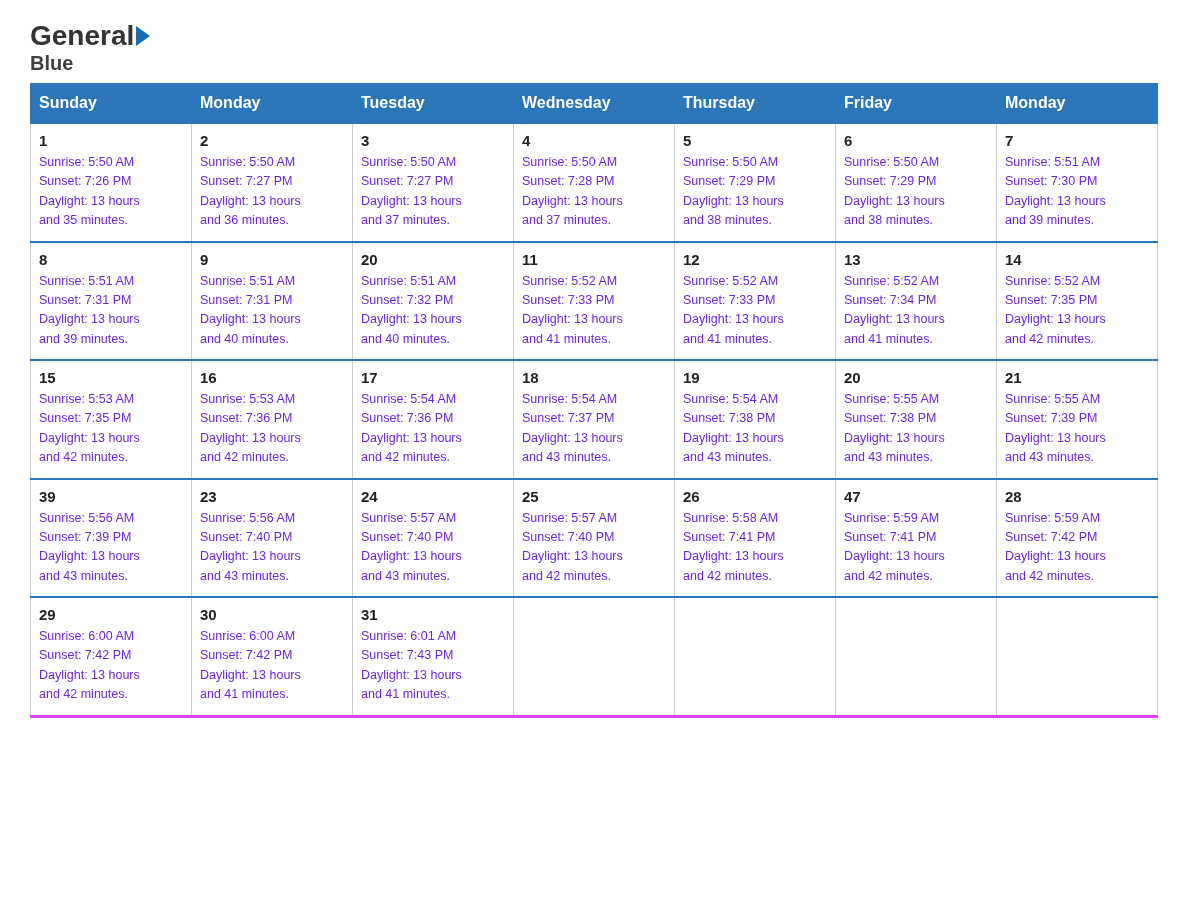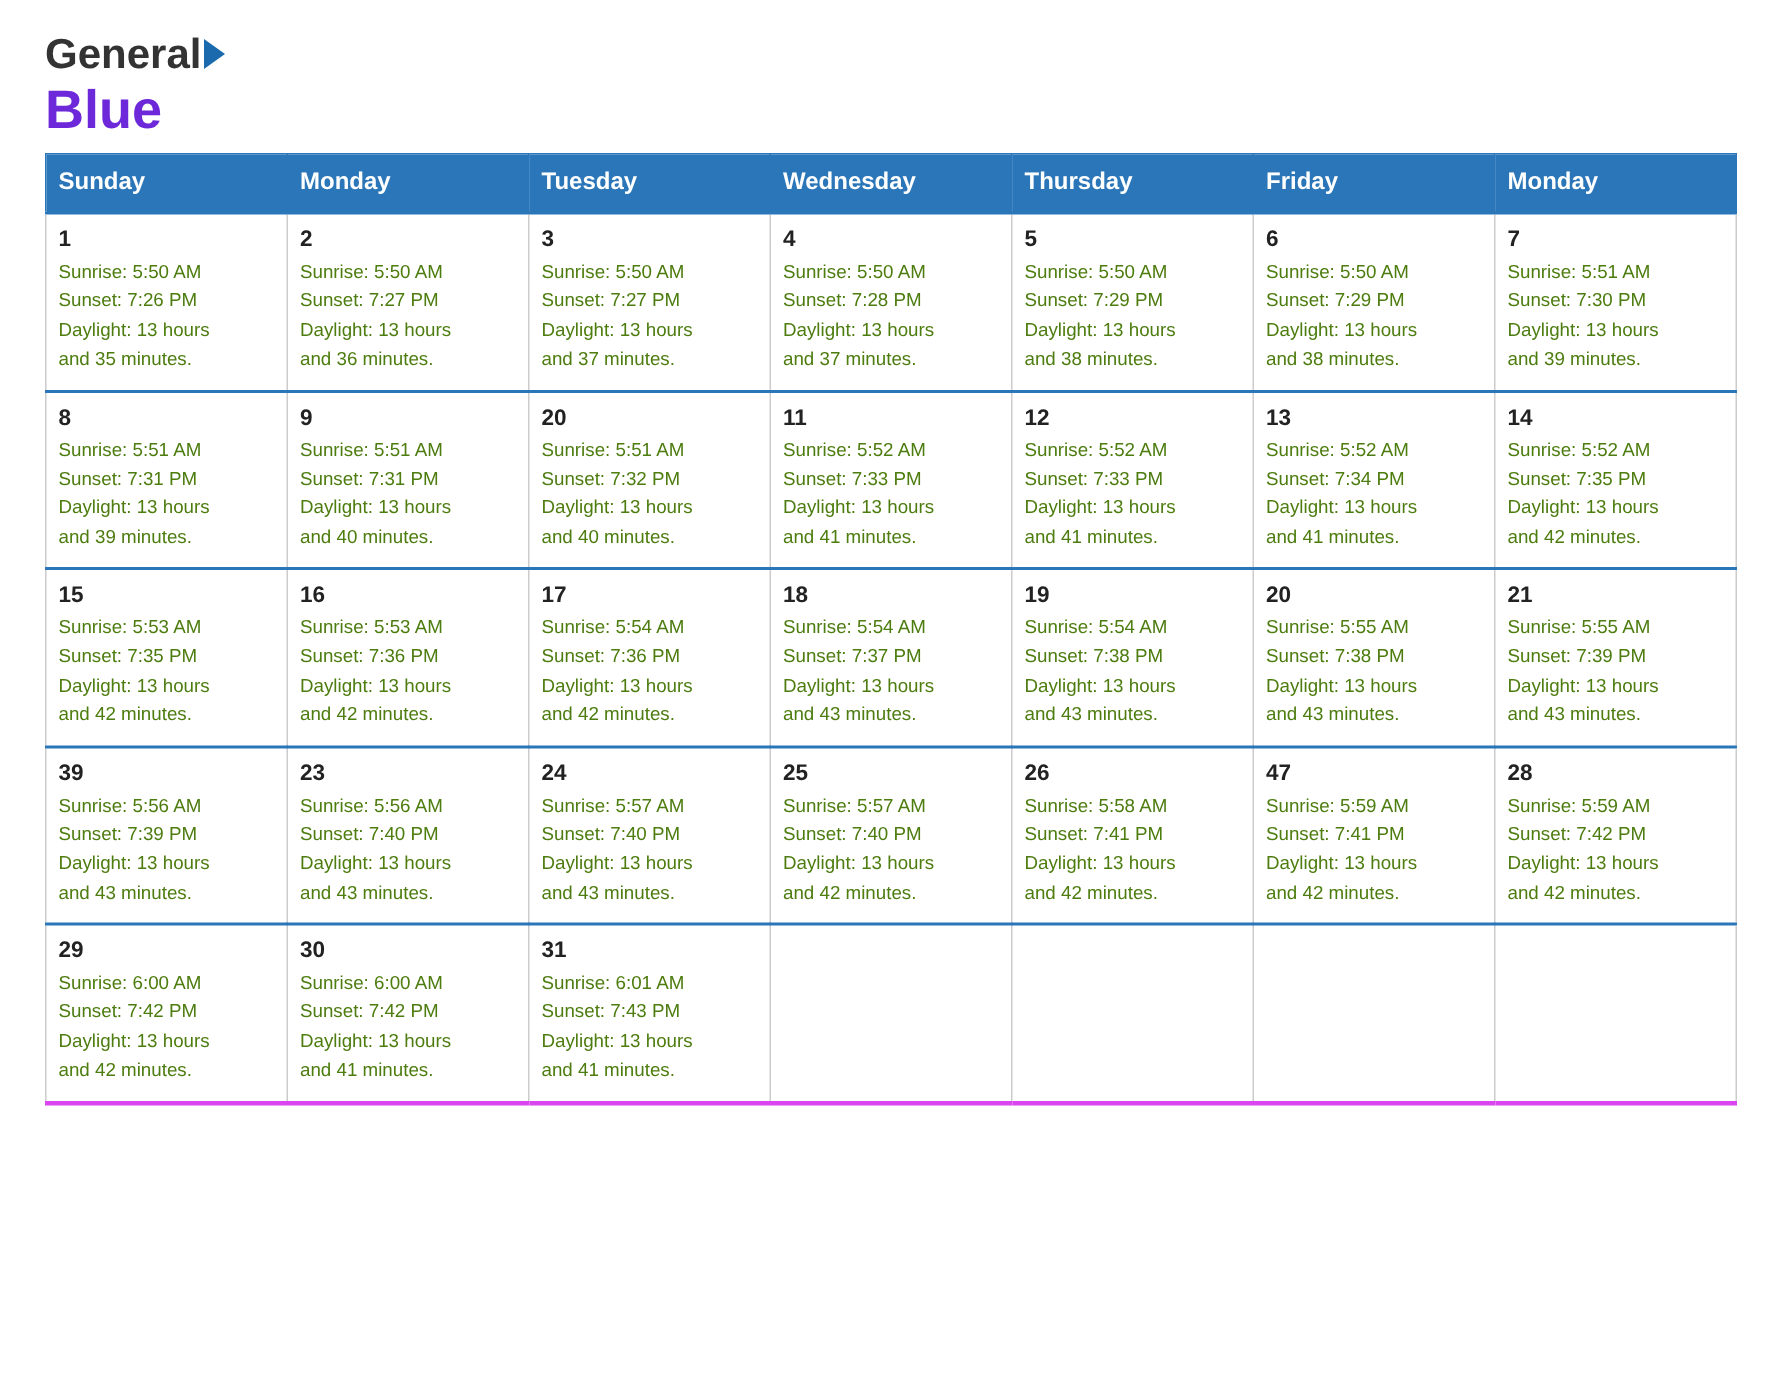--- a/index.html
+++ b/index.html
@@ -32,22 +32,22 @@
     .logo-arrow {
       width: 0;
       height: 0;
       border-left: 14px solid #1a6aad;
       border-top: 10px solid transparent;
       border-bottom: 10px solid transparent;
       display: inline-block;
       margin-left: 2px;
     }
     .logo-blue {
-      color: #6d28d9;
-      font-size: 36px;
+      color: #404040;
+      font-size: 20px;
       font-weight: bold;
     }
     .title-block {
       text-align: right;
     }
     .month-title {
       font-size: 52px;
       font-weight: normal;
       color: #222;
       line-height: 1.1;
@@ -91,21 +91,21 @@
     .day-number {
       font-size: 15px;
       font-weight: bold;
       color: #222;
       display: block;
       margin-bottom: 4px;
     }
     .day-info {
       font-size: 12.5px;
       line-height: 1.55;
-      color: #4d7c0f;
+      color: #6d28d9;
     }
     .empty-cell { background: #fff; }
   </style>
 </head>
 <body>
 
 <div class="header">
   <div class="logo">
     <div class="logo-text">
       <span class="logo-general">General</span>

